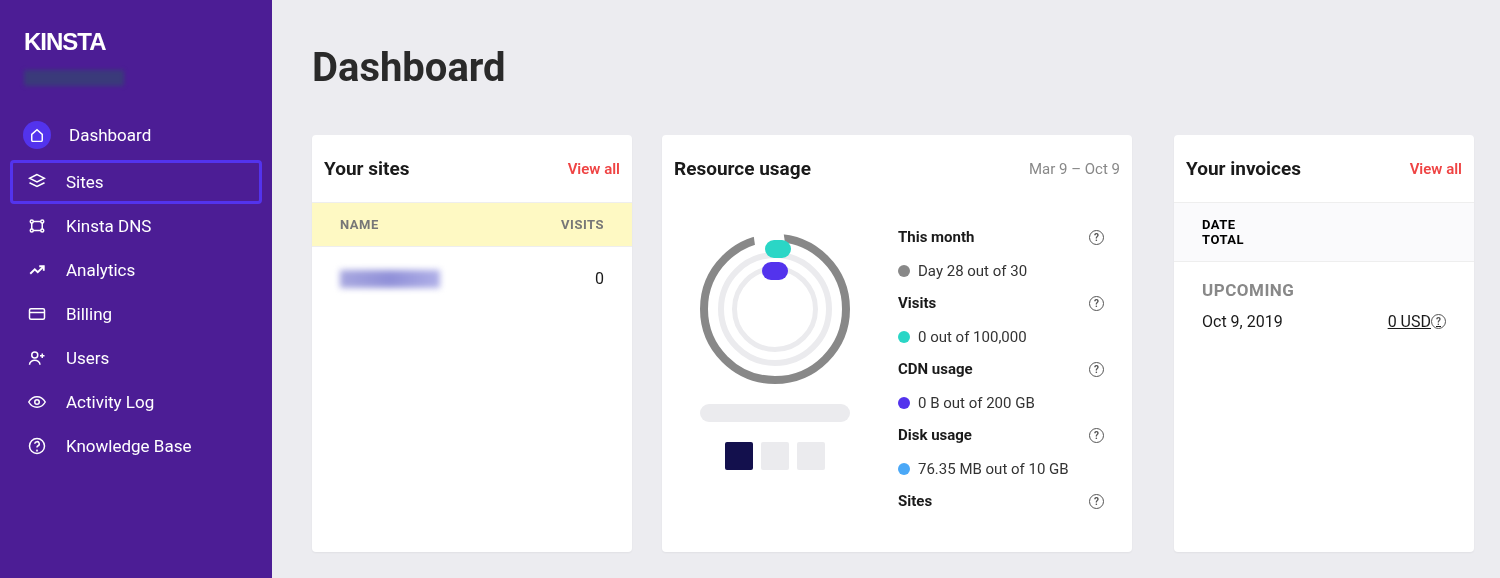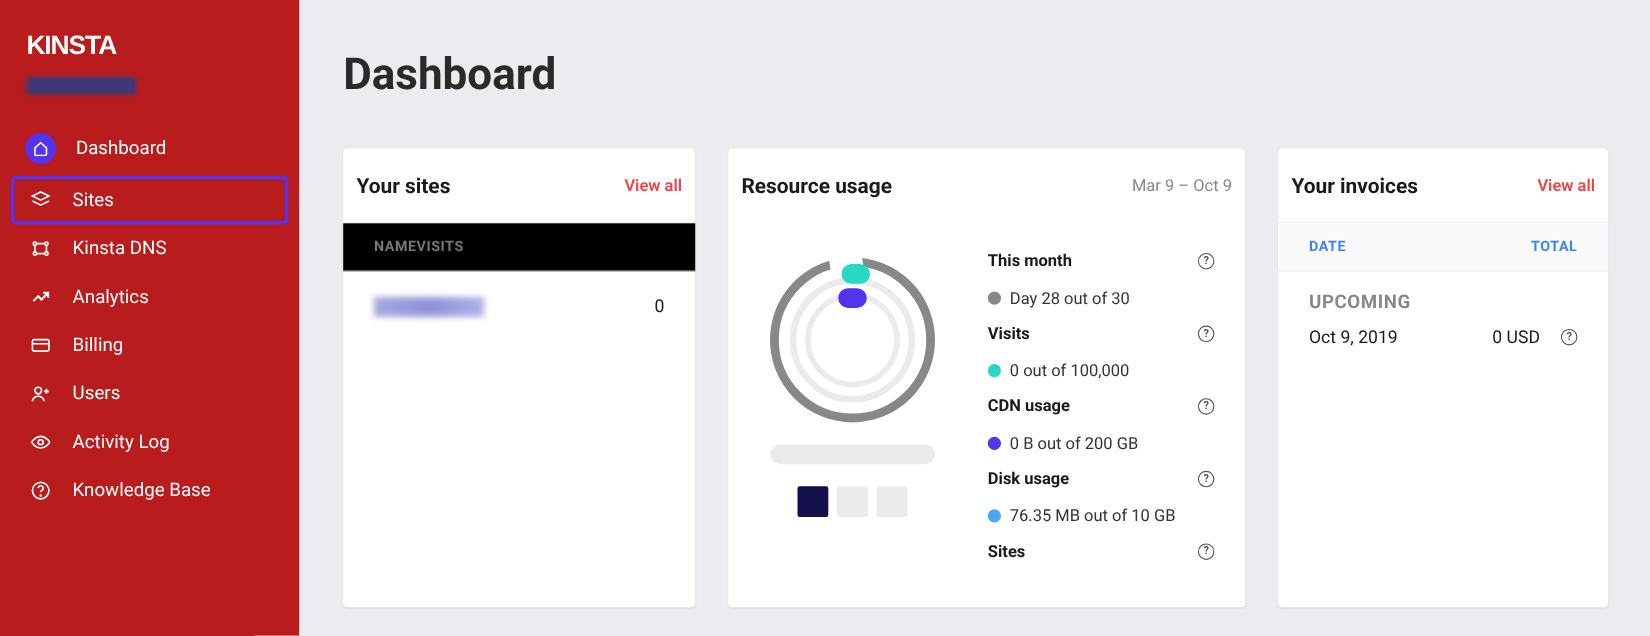--- a/index.html
+++ b/index.html
@@ -8,21 +8,21 @@
     background: #ececf0;
     width: 1500px;
     height: 578px;
     overflow: hidden;
     display: flex;
     color: #1a1a1a;
   }
   
   .sidebar {
     width: 272px;
-    background: #b91c1c;
+    background: #4c1d95;
     color: #fff;
     padding-top: 18px;
     flex-shrink: 0;
   }
   .logo {
     margin: 10px 24px 14px 24px;
     font-family: Arial, sans-serif;
     font-weight: 800;
     font-size: 24px;
     letter-spacing: -1px;
@@ -88,23 +88,23 @@
     align-items: center;
     padding: 22px 12px;
     border-bottom: 1px solid #eee;
   }
   .card-title { font-size: 19px; font-weight: 700; color: #1a1a1a; }
   .link { color: #ef4444; font-size: 15px; font-weight: 600; cursor: pointer; }
   .date-range { color: #888; font-size: 15px; }
   
   .sites-card { width: 320px; }
   .sites-head {
-    display: flex; 
+    display: flex; justify-content: space-between;
     padding: 14px 28px;
-    background: #000000;
+    background: #fef9c3;
     color: #777; font-size: 13px; font-weight: 700; letter-spacing: 0.5px;
     border-bottom: 1px solid #eee;
   }
   .site-row {
     display: flex; justify-content: space-between; align-items: center;
     padding: 22px 28px;
     font-size: 16px;
   }
   .site-name-blur {
     width: 100px; height: 18px;
@@ -159,37 +159,38 @@
   .stat-block { margin-bottom: 14px; }
   .stat-label { font-weight:700; display:flex; align-items:center; gap:6px; margin-bottom:4px;justify-content:space-between;}
   .stat-value { display:flex; align-items:center; gap:8px; color:#333;margin-top:16px; }
   .bullet { width:12px; height:12px; border-radius:50%; display:inline-block; flex-shrink:0;}
   .help {
     width:15px; height:15px; border:1.5px solid #555; border-radius:50%;
     display:inline-flex; align-items:center; justify-content:center;
     font-size:10px; font-weight:700; color:#555;
   }
   
-  .invoices-card { width: 300px; }
+  .invoices-card { width: 300px; margin-left: 12px; }
   .inv-head {
     display:flex; justify-content:space-between;
     padding: 14px 28px; background:#fafafc;
-    color:#3b82f6; font-size:13px; font-weight:700; letter-spacing:0.5px;
+    color:#000000; font-size:13px; font-weight:700; letter-spacing:0.5px;
     border-bottom:1px solid #eee;
+    flex-direction:column;
   }
   .inv-section {
     padding: 18px 28px 6px 28px;
     color:#888; font-size:17px; font-weight:700; letter-spacing:0.5px;
   }
   .inv-row {
     display:flex; justify-content:space-between; align-items:center;
     padding: 6px 28px 22px 28px;
     font-size:16px;
   }
-  .inv-right { display:flex; align-items:center; gap:19px; }
+  .inv-right { display:flex; align-items:center; gap:0;text-decoration:underline; }
   svg { display:block; }
 </style>
 </head>
 <body>
 
 <div class="sidebar">
   <div class="logo">KINSTA</div>
   <div class="account-line"></div>
   <div class="nav">
 

